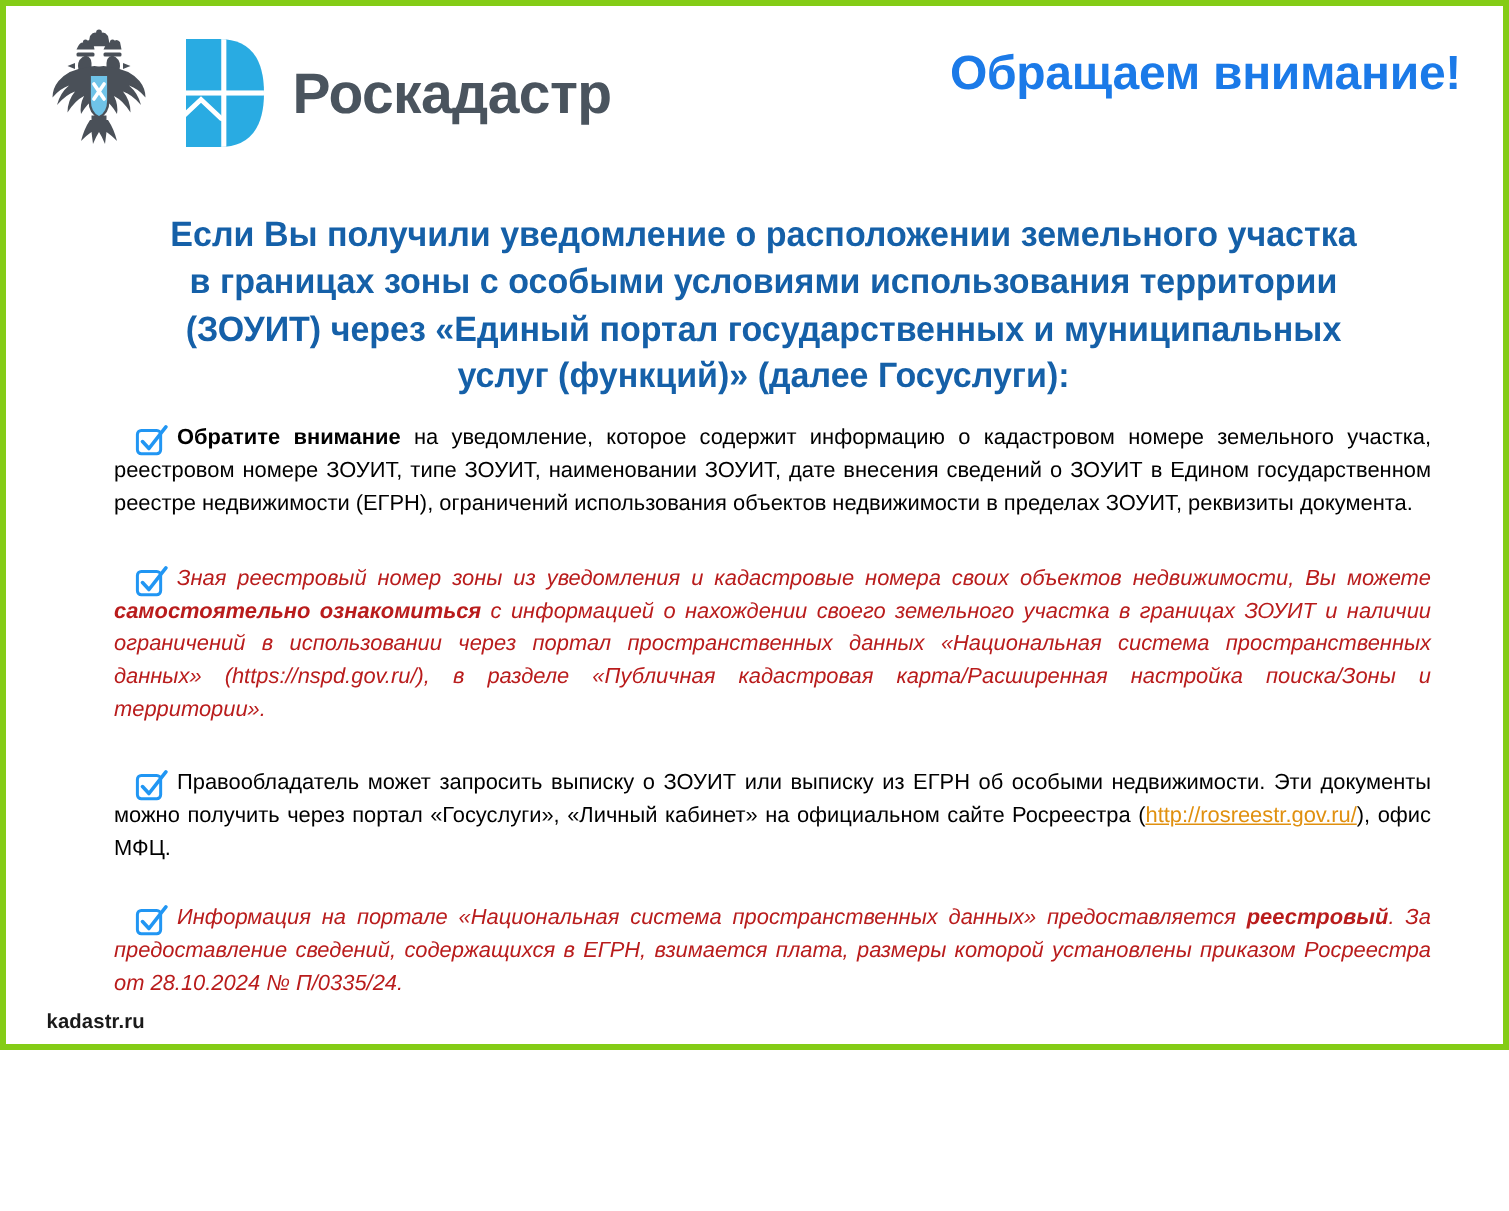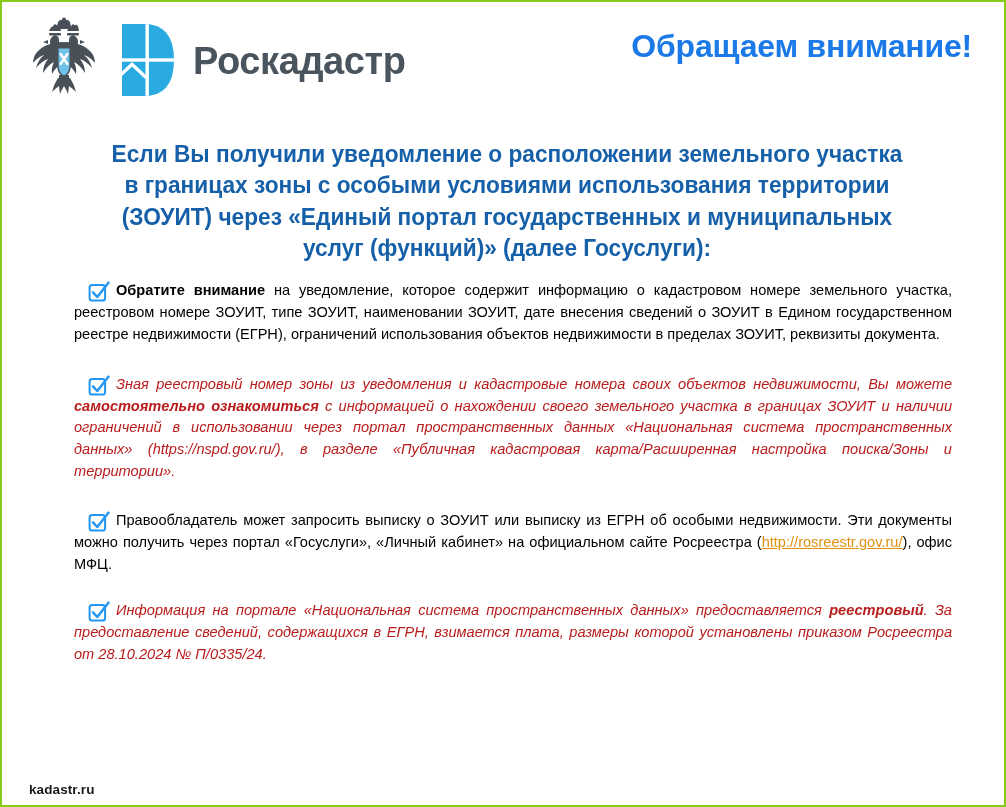--- a/index.html
+++ b/index.html
@@ -5,23 +5,23 @@
   * { box-sizing: border-box; }
   html, body {
     margin: 0;
     padding: 0;
     background: #ffffff;
     font-family: "Liberation Sans", sans-serif;
   }
   #page {
     position: relative;
     width: 1006px;
-    height: 807px;
+    height: 700px;
     background: #ffffff;
-    border: 2px solid #84cc16;
+    border: 4px solid #84cc16;
     overflow: hidden;
   }
 
   
   #header {
     position: absolute;
     top: 0; left: 0;
     width: 1006px;
     height: 118px;
   }

